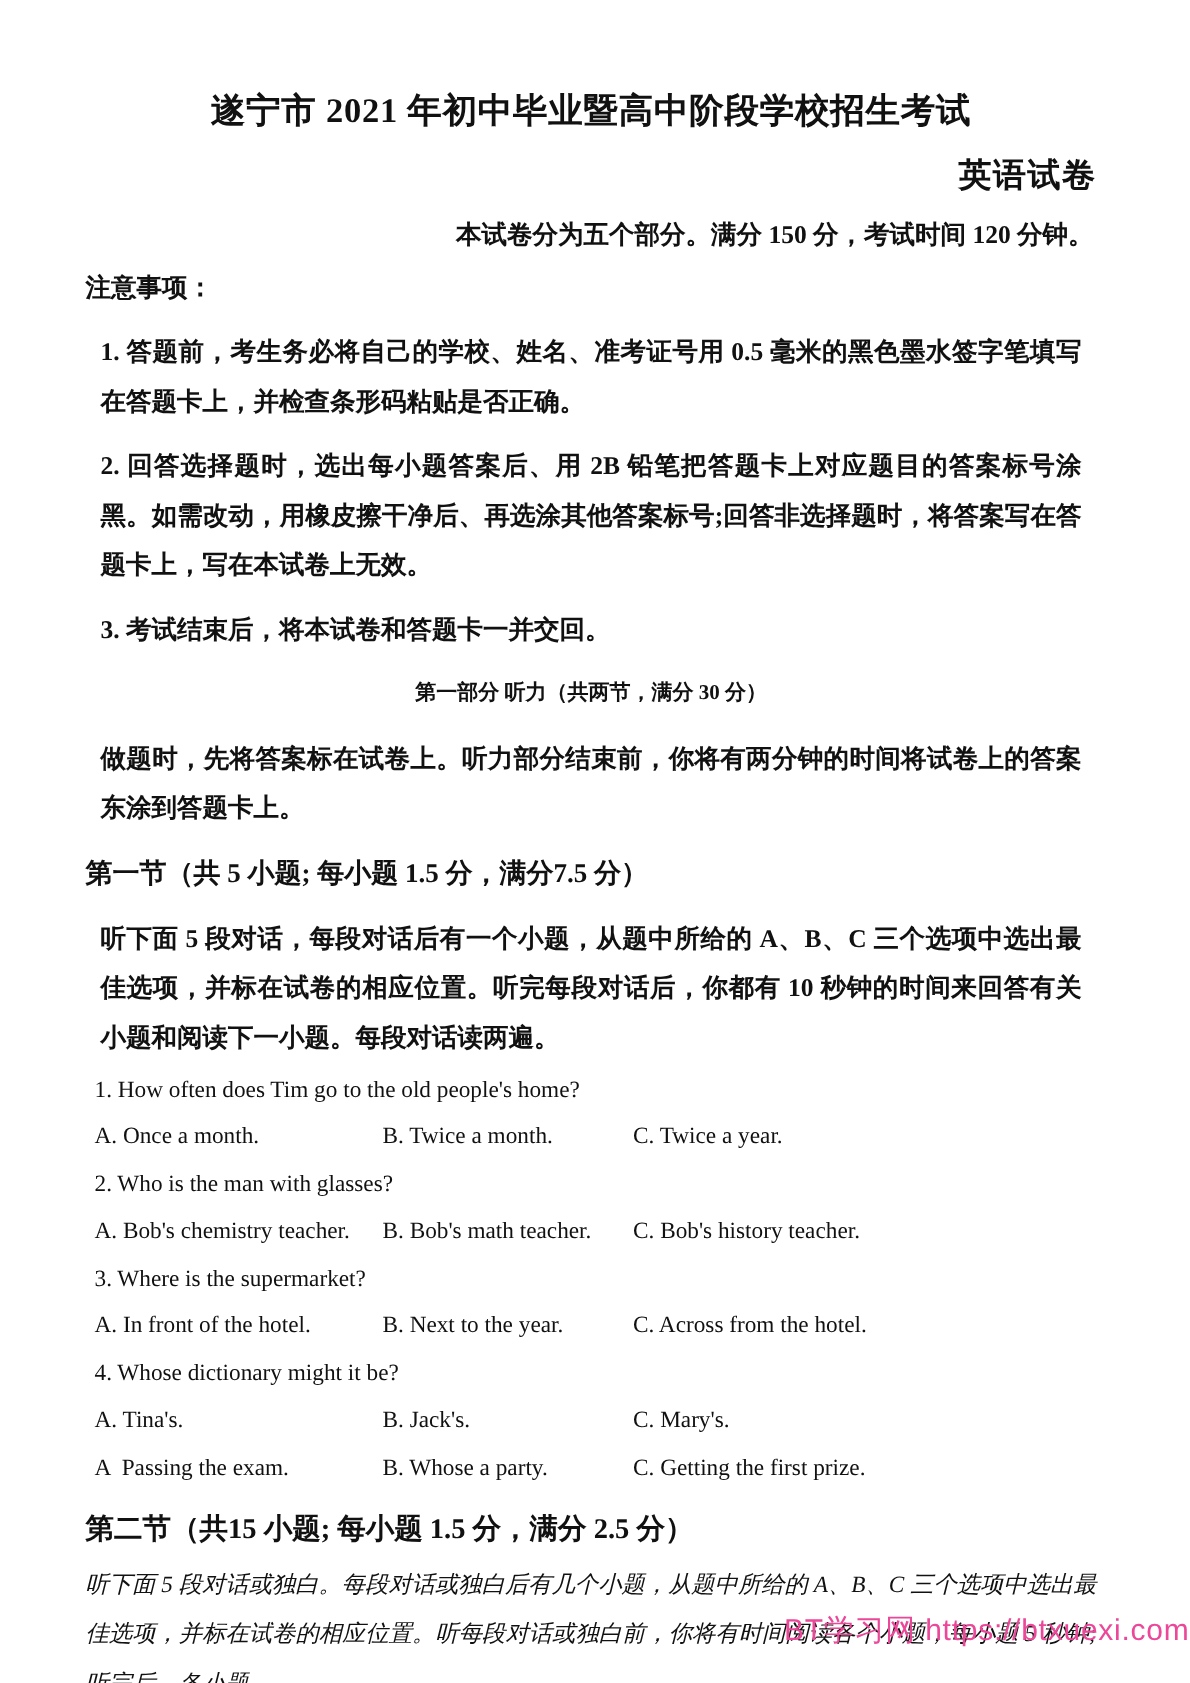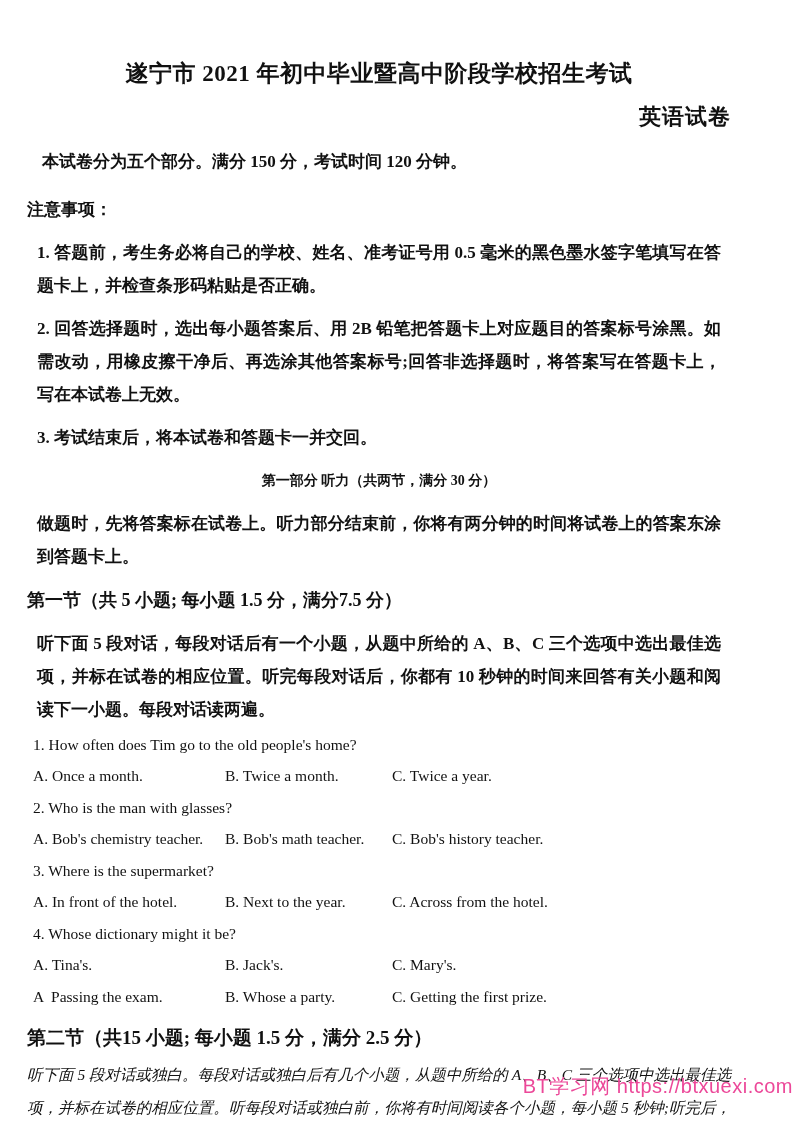--- a/index.html
+++ b/index.html
@@ -13,21 +13,21 @@
     position: relative;
     font-family: "Liberation Serif", serif;
     color: #111111;
     overflow: hidden;
   }
   .page {
     position: relative;
     width: 793px;
     height: 1122px;
     box-sizing: border-box;
-    padding: 60px 62px 0 27px;
+    padding: 60px 62px 0 57px;
   }
   
   .doc-title {
     font-size: 23px;
     font-weight: bold;
     text-align: center;
     line-height: 28px;
     margin: 0 0 16px 0;
     letter-spacing: 0.5px;
   }
@@ -35,23 +35,23 @@
     font-size: 22px;
     font-weight: bold;
     text-align: right;
     line-height: 26px;
     margin: 0 0 10px 0;
     letter-spacing: 1px;
   }
   .doc-summary {
     font-size: 17px;
     font-weight: bold;
-    text-align: left;
+    text-align: right;
     line-height: 33px;
-    margin: 15px;
+    margin: 2px;
   }
   
   .notice-heading {
     font-size: 17px;
     font-weight: bold;
     line-height: 33px;
     margin: 0;
   }
   .cn-par {
     font-size: 17px;

